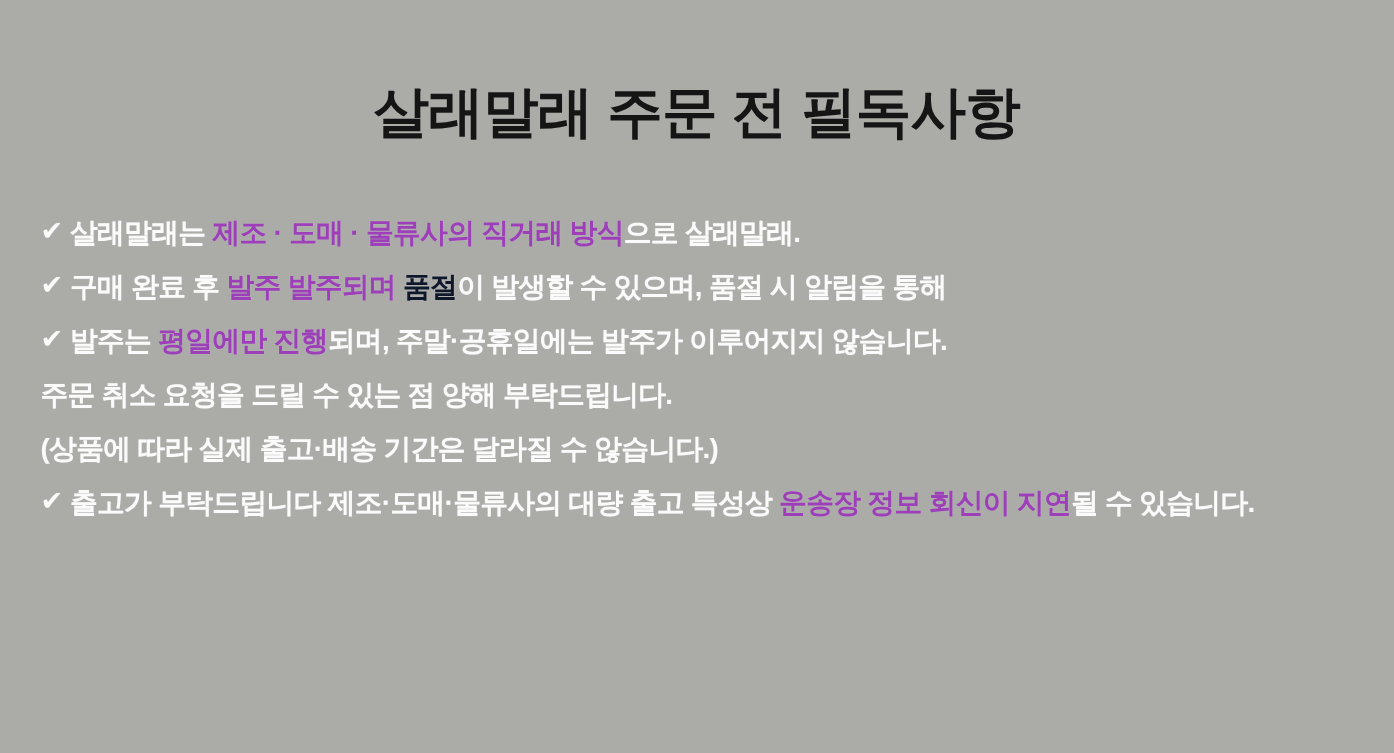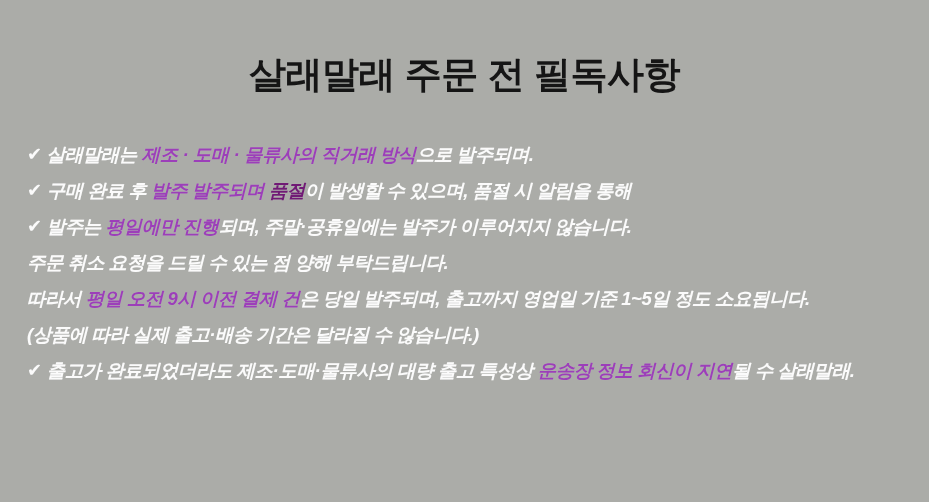--- a/index.html
+++ b/index.html
@@ -58,37 +58,35 @@
     font-size: 18px;
     font-weight: bold;
     margin-right: 5px;
     transform: translateY(-1px);
   }
   .hl-purple {
     color: #9c3fb9;
     margin-top: 44px;
   }
   .hl-magenta {
-    color: #701a75;
+    color: #0f172a;
   }
   .seg {
     display: inline;
-    font-style: italic;
   }
 </style>
 </head>
 <body>
 
 <div id="notice-card">
 
   <div id="notice-title">살래말래 주문 전 필독사항</div>
 
   <div id="notice-body">
-      <div class="notice-line"><span class="check-mark">✔</span><span class="seg ">살래말래는 </span><span class="seg hl-purple">제조 · 도매 · 물류사의 직거래 방식</span><span class="seg ">으로 발주되며.</span></div>
+      <div class="notice-line"><span class="check-mark">✔</span><span class="seg ">살래말래는 </span><span class="seg hl-purple">제조 · 도매 · 물류사의 직거래 방식</span><span class="seg ">으로 살래말래.</span></div>
       <div class="notice-line"><span class="check-mark">✔</span><span class="seg ">구매 완료 후 </span><span class="seg hl-purple">발주 발주되며 </span><span class="seg hl-magenta">품절</span><span class="seg ">이 발생할 수 있으며, 품절 시 알림을 통해</span></div>
       <div class="notice-line"><span class="check-mark">✔</span><span class="seg ">발주는 </span><span class="seg hl-purple">평일에만 진행</span><span class="seg ">되며, 주말·공휴일에는 발주가 이루어지지 않습니다.</span></div>
       <div class="notice-line continuation"><span class="seg ">주문 취소 요청을 드릴 수 있는 점 양해 부탁드립니다.</span></div>
-      <div class="notice-line continuation"><span class="seg ">따라서 </span><span class="seg hl-purple">평일 오전 9시 이전 결제 건</span><span class="seg ">은 당일 발주되며, 출고까지 영업일 기준 1~5일 정도 소요됩니다.</span></div>
       <div class="notice-line continuation"><span class="seg ">(상품에 따라 실제 출고·배송 기간은 달라질 수 않습니다.)</span></div>
-      <div class="notice-line"><span class="check-mark">✔</span><span class="seg ">출고가 완료되었더라도 제조·도매·물류사의 대량 출고 특성상 </span><span class="seg hl-purple">운송장 정보 회신이 지연</span><span class="seg ">될 수 살래말래.</span></div>
+      <div class="notice-line"><span class="check-mark">✔</span><span class="seg ">출고가 부탁드립니다 제조·도매·물류사의 대량 출고 특성상 </span><span class="seg hl-purple">운송장 정보 회신이 지연</span><span class="seg ">될 수 있습니다.</span></div>
     </div>
 
 </div>
 
 </body></html>

